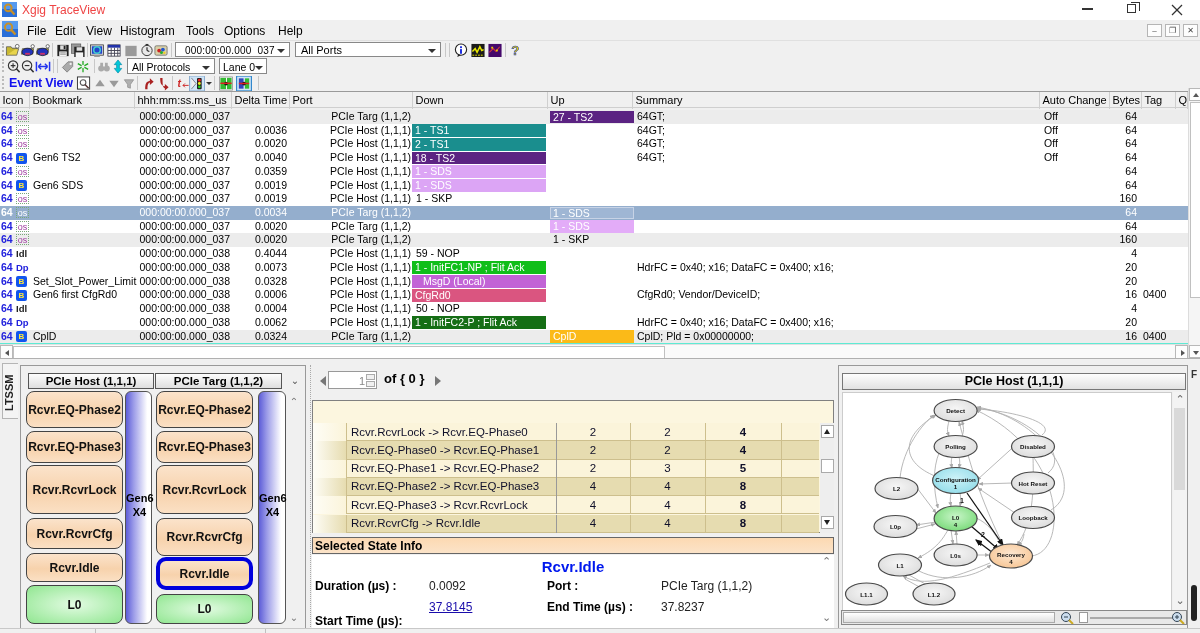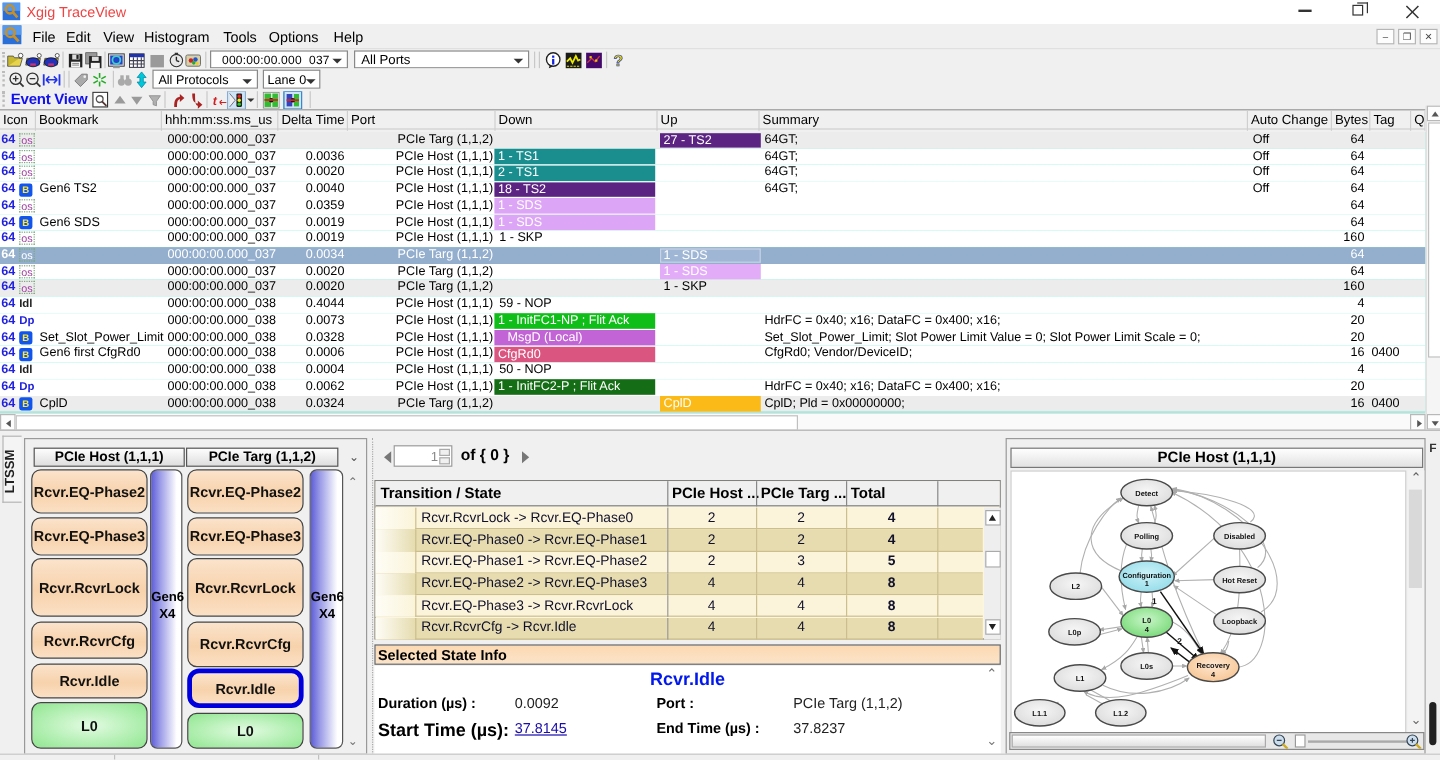--- a/index.html
+++ b/index.html
@@ -385,21 +385,20 @@
 <span class="cell r" style="left:1100px;width:37px;color:#000;">20</span>
 </div>
 <div class="abs" style="left:0;top:164.64px;width:1188px;height:13.72px;background:#fff;">
 <span class="cell" style="left:1px;width:14px;font-weight:bold;color:#2222dd;">64</span>
 <span class="cell" style="left:16px;top:1.5px;width:11px;height:11px;background:#1155ee;border-radius:2px;color:#ffe838;font-size:8px;line-height:11px;text-align:center;font-weight:bold;">B</span>
 <span class="cell" style="left:33px;width:104px;color:#000;">Set_Slot_Power_Limit</span>
 <span class="cell r" style="left:135px;width:95px;color:#000;">000:00:00.000_038</span>
 <span class="cell r" style="left:232px;width:55px;color:#000;">0.0328</span>
 <span class="cell r" style="left:290px;width:121px;color:#000;">PCIe Host (1,1,1)</span>
 <span class="bar" style="left:412px;width:134px;background:#c263d6;padding-left:11px;">MsgD (Local)</span>
-<span class="cell" style="left:637px;width:400px;color:#000;">Set_Slot_Power_Limit; Slot Power Limit Value = 0; Slot Power Limit Scale = 0;</span>
 <span class="cell r" style="left:1100px;width:37px;color:#000;">20</span>
 </div>
 <div class="abs" style="left:0;top:178.36px;width:1188px;height:13.72px;background:#fff;">
 <span class="cell" style="left:1px;width:14px;font-weight:bold;color:#2222dd;">64</span>
 <span class="cell" style="left:16px;top:1.5px;width:11px;height:11px;background:#1155ee;border-radius:2px;color:#ffe838;font-size:8px;line-height:11px;text-align:center;font-weight:bold;">B</span>
 <span class="cell" style="left:33px;width:104px;color:#000;">Gen6 first CfgRd0</span>
 <span class="cell r" style="left:135px;width:95px;color:#000;">000:00:00.000_038</span>
 <span class="cell r" style="left:232px;width:55px;color:#000;">0.0006</span>
 <span class="cell r" style="left:290px;width:121px;color:#000;">PCIe Host (1,1,1)</span>
 <span class="bar" style="left:412px;width:134px;background:#da5580;">CfgRd0</span>
@@ -491,30 +490,20 @@
 <div class="abs" style="left:310px;top:6px;width:526px;height:264px;background:#f0f0f0;border-left:1px dotted #aaa;">
 <div class="abs" style="left:9px;top:11px;width:0;height:0;border-top:5px solid transparent;border-bottom:5px solid transparent;border-right:6px solid #777;"></div>
 <div class="abs" style="left:17px;top:6px;width:49px;height:18px;background:#fff;border:1px solid #999;">
         <span style="position:absolute;right:11px;top:3px;font-size:11px;color:#888;">1</span>
         <span style="position:absolute;right:1px;top:2px;width:9px;height:6px;border:1px solid #aaa;background:#f0f0f0;"></span>
         <span style="position:absolute;right:1px;top:9px;width:9px;height:6px;border:1px solid #aaa;background:#f0f0f0;"></span>
       </div>
 <span class="abs" style="left:73px;top:6px;font-size:13px;font-weight:bold;">of { 0 }</span>
 <div class="abs" style="left:124px;top:11px;width:0;height:0;border-top:5px solid transparent;border-bottom:5px solid transparent;border-left:6px solid #777;"></div>
 <div class="abs" style="left:1px;top:35px;width:522px;height:133px;background:#fcf6df;border:1px solid #808080;">
-<div class="abs" style="left:0;top:0;width:520px;height:21px;background:#f0f0f0;border-bottom:1px solid #808080;">
-<span class="abs" style="left:4px;top:3px;font-size:12.5px;font-weight:bold;">Transition / State</span>
-<span class="abs" style="left:247px;top:3px;font-size:12.5px;font-weight:bold;">PCIe Host ...</span>
-<span class="abs" style="left:321px;top:3px;font-size:12.5px;font-weight:bold;">PCIe Targ ...</span>
-<span class="abs" style="left:396px;top:3px;font-size:12.5px;font-weight:bold;">Total</span>
-<span class="abs" style="left:243px;top:0;width:1px;height:21px;background:#888;"></span>
-          <span class="abs" style="left:317px;top:0;width:1px;height:21px;background:#888;"></span>
-          <span class="abs" style="left:392px;top:0;width:1px;height:21px;background:#888;"></span>
-          <span class="abs" style="left:468px;top:0;width:1px;height:21px;background:#888;"></span>
-</div>
 <div class="abs" style="left:0;top:22.0px;width:506px;height:18.3px;background:#fbf4da;border-bottom:1px solid #cdbf8d;font-size:11.5px;color:#10102a;">
 <span class="abs" style="left:0;top:0;width:34px;height:18.3px;background:linear-gradient(90deg,#fefdf6,#fbf4da);border-right:1px solid #cdbf8d;"></span>
 <span class="abs" style="left:38px;top:2.5px;">Rcvr.RcvrLock -&gt; Rcvr.EQ-Phase0</span>
 <span class="abs" style="left:243px;width:74px;top:2.5px;text-align:center;">2</span>
 <span class="abs" style="left:317px;width:75px;top:2.5px;text-align:center;">2</span>
 <span class="abs" style="left:392px;width:76px;top:2.5px;text-align:center;font-weight:bold;">4</span>
 <span class="abs" style="left:243px;top:0;width:1px;height:18.3px;background:#999;"></span>
           <span class="abs" style="left:317px;top:0;width:1px;height:18.3px;background:#cdbf8d;"></span>
           <span class="abs" style="left:392px;top:0;width:1px;height:18.3px;background:#cdbf8d;"></span>
           <span class="abs" style="left:468px;top:0;width:1px;height:18.3px;background:#cdbf8d;"></span>
@@ -584,21 +573,21 @@
           </div>
 </div>
 </div>
 <div class="abs" style="left:1px;top:172px;width:522px;height:17px;background:linear-gradient(180deg,#fcd9b2,#fbe3c8);border:1px solid #666;font-size:12px;font-weight:bold;padding:1px 0 0 2px;">Selected State Info</div>
 <div class="abs" style="left:1px;top:190px;width:522px;height:74px;background:#fff;">
 <div style="text-align:center;font-size:15px;font-weight:bold;color:#0018ee;margin-top:3px;">Rcvr.Idle</div>
 <span class="abs" style="left:3px;top:24px;font-size:12px;font-weight:bold;">Duration (µs) :</span>
 <span class="abs" style="left:117px;top:24px;font-size:12px;color:#222;">0.0092</span>
 <span class="abs" style="left:235px;top:24px;font-size:12px;font-weight:bold;">Port :</span>
 <span class="abs" style="left:349px;top:24px;font-size:12px;color:#222;">PCIe Targ (1,1,2)</span>
-<span class="abs" style="left:3px;top:45px;font-size:15px;font-weight:bold;">Start Time (µs):</span>
+<span class="abs" style="left:3px;top:59px;font-size:12px;font-weight:bold;">Start Time (µs):</span>
 <span class="abs" style="left:117px;top:45px;font-size:12px;color:#1a0dab;text-decoration:underline;">37.8145</span>
 <span class="abs" style="left:235px;top:45px;font-size:12px;font-weight:bold;">End Time (µs) :</span>
 <span class="abs" style="left:349px;top:45px;font-size:12px;color:#222;">37.8237</span>
 <div class="abs" style="left:508px;top:0px;width:13px;height:12px;color:#777;font-size:11px;text-align:center;">⌃</div>
 <div class="abs" style="left:508px;top:56px;width:13px;height:12px;color:#777;font-size:11px;text-align:center;">⌄</div>
 </div>
 </div>
 <div class="abs" style="left:838px;top:6px;width:350px;height:264px;background:#f0f0f0;border:1px solid #999;">
 <div class="abs" style="left:3px;top:7px;width:344px;height:17px;background:linear-gradient(180deg,#fefefe,#e2e2e2);border:1px solid #777;text-align:center;font-size:12.5px;font-weight:bold;line-height:15px;">PCIe Host (1,1,1)</div>
 <div class="abs" style="left:3px;top:26px;width:330px;height:220px;background:#fff;border:1px solid #ccc;">

